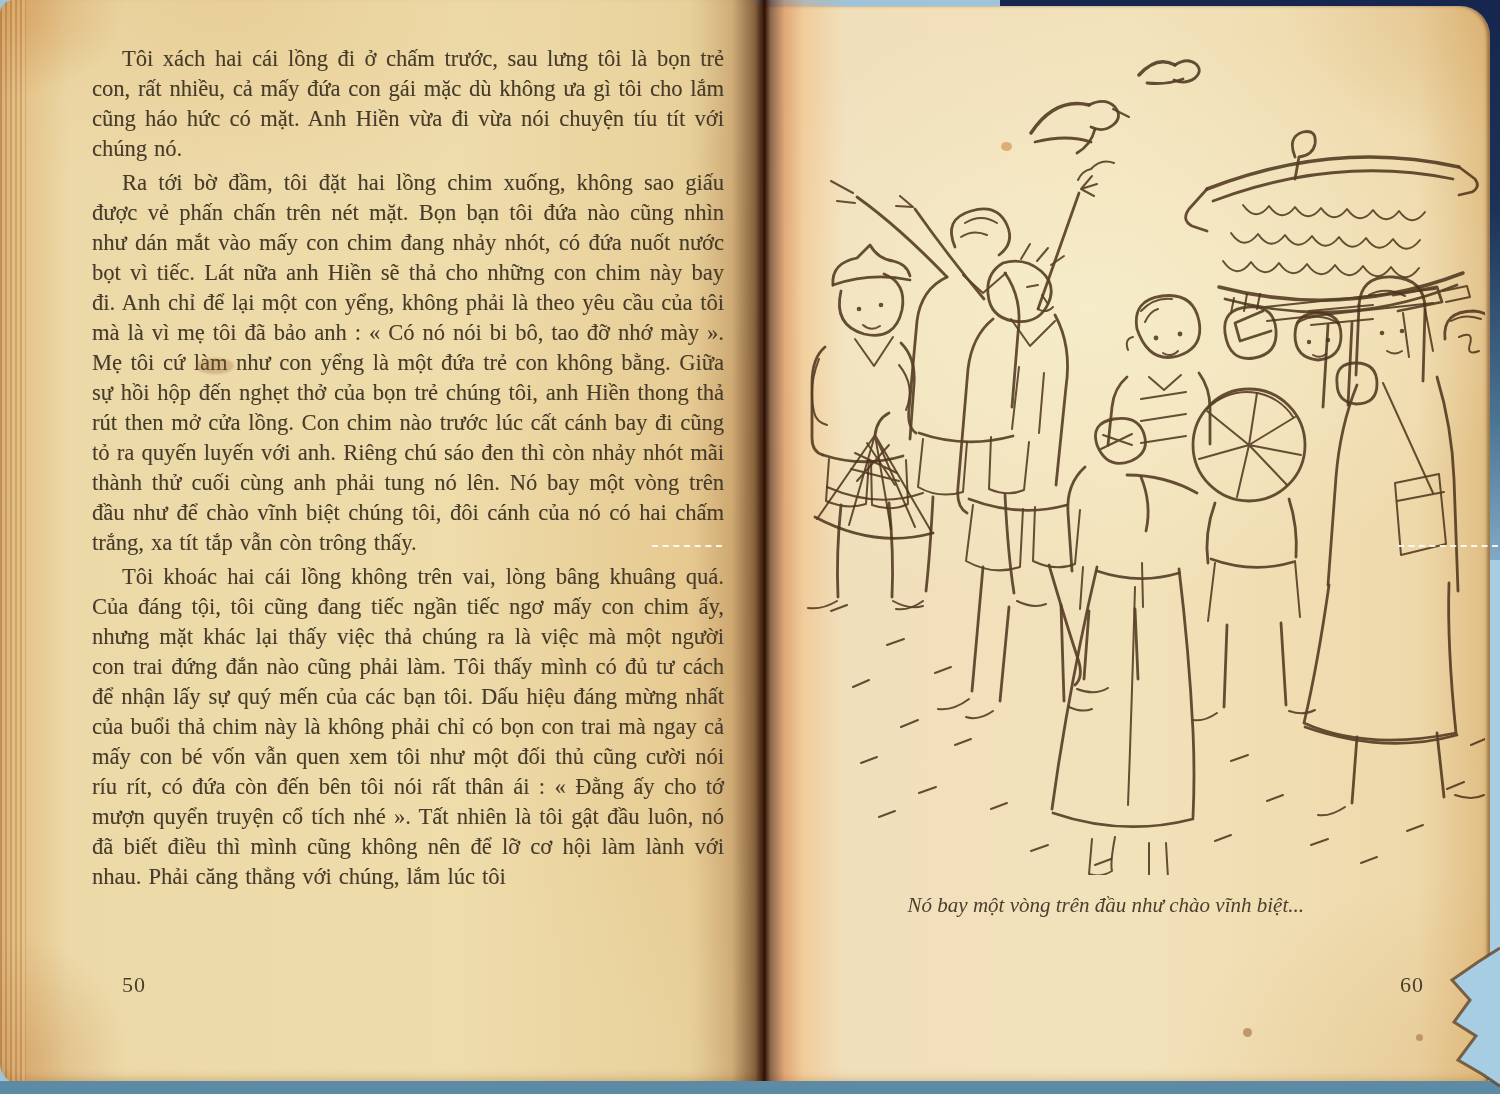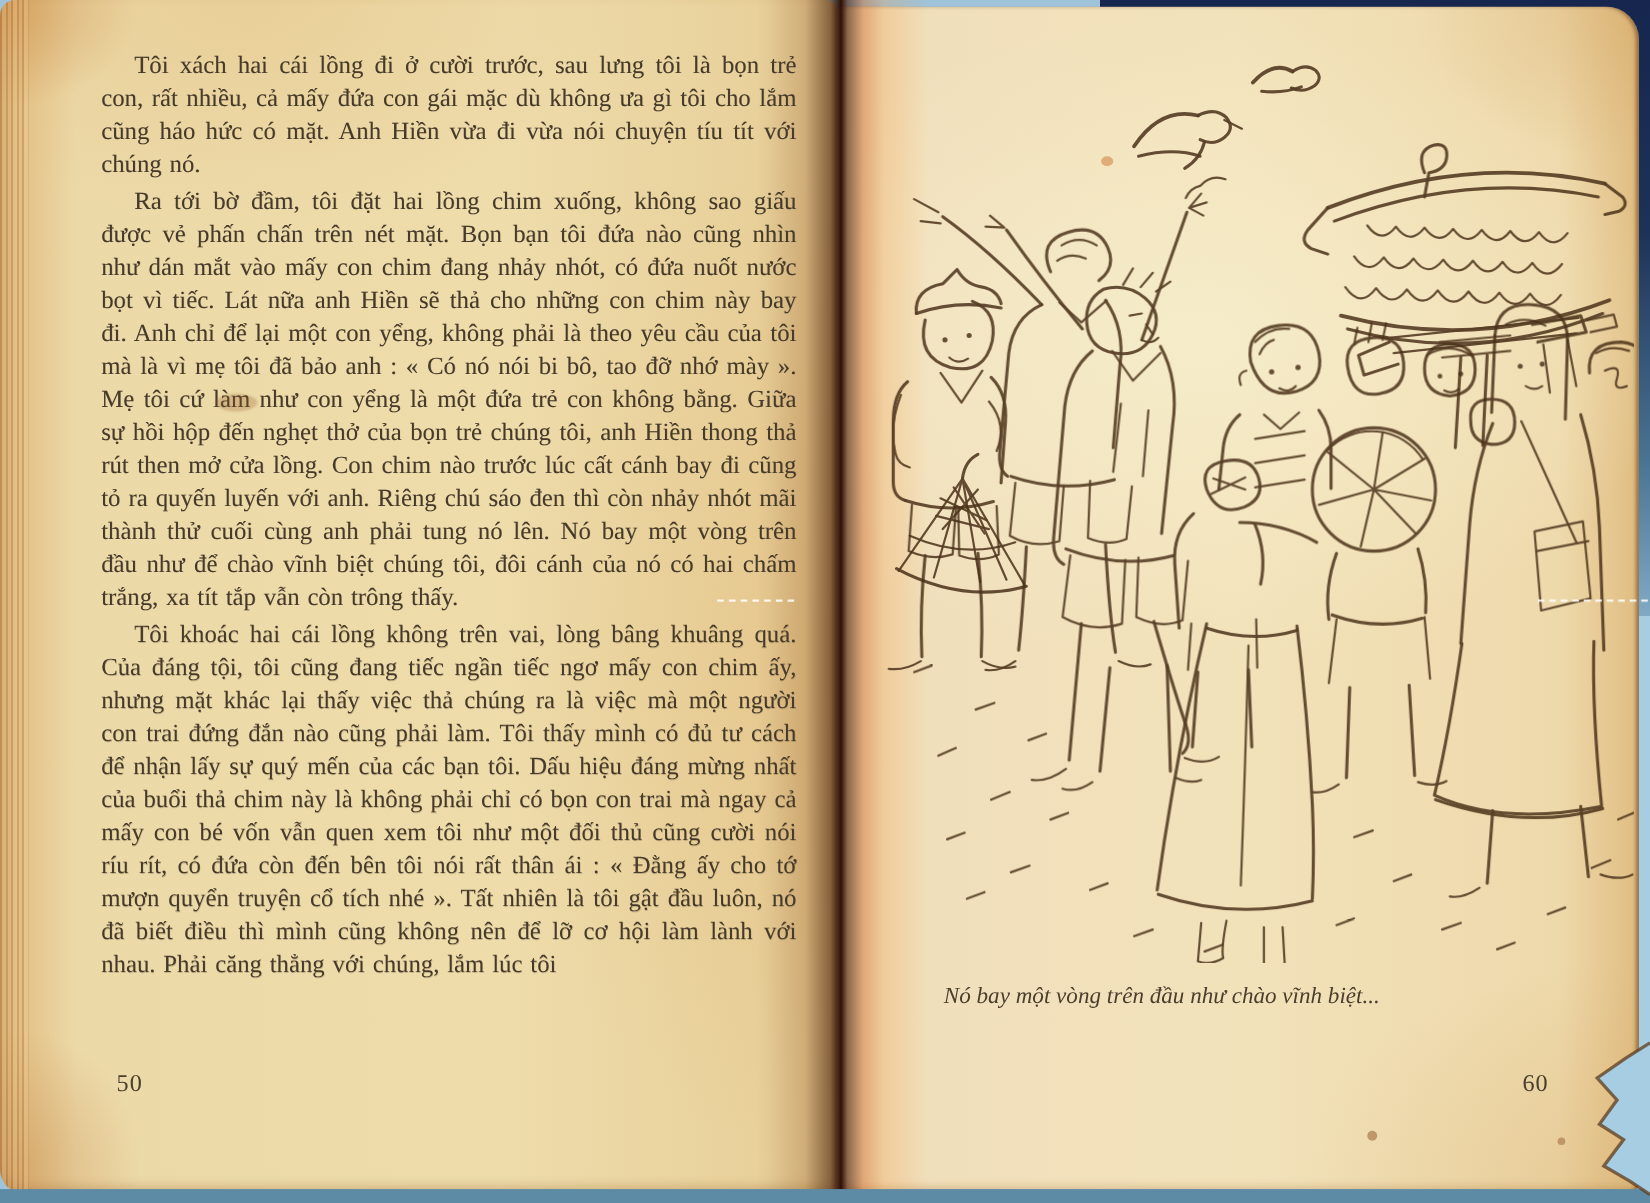--- a/index.html
+++ b/index.html
@@ -46,24 +46,24 @@
     background:linear-gradient(90deg,
       rgba(110,55,20,0) 0%, rgba(110,55,20,.16) 28%, rgba(62,26,8,.55) 43%,
       #2e1004 49%, rgba(80,32,10,.62) 53%, rgba(204,102,36,.45) 62%,
       rgba(242,152,62,.26) 74%, rgba(242,170,90,0) 100%);}
 
   
   .text-block{position:absolute;left:92px;top:44px;width:632px;color:#463b2a;
     font-size:22.5px;line-height:30px;text-align:justify;word-spacing:1.5px;
     text-shadow:.4px .4px 0 rgba(70,55,30,.25);}
   .text-block p{margin:0 0 4px;text-indent:30px;}
-  .page-num{position:absolute;font-size:22px;color:#4a3f2e;letter-spacing:1px;}
+  .page-num{position:absolute;font-size:22px;color:#4a3f2e;letter-spacing:1px;margin-left:16px;}
   .page-num.left{left:106px;top:972px;}
   .page-num.right{left:1384px;top:972px;}
-  .caption{position:absolute;left:858px;top:893px;width:446px;text-align:left;
+  .caption{position:absolute;left:858px;top:893px;width:446px;text-align:right;
     font-style:italic;font-size:21px;color:#4a3e2c;}
 
   
   .watermark{position:absolute;left:450px;top:510px;white-space:nowrap;z-index:30;
     font-family:"DejaVu Serif",serif;font-size:57px;letter-spacing:1px;
     color:rgba(158,165,168,.4);
     -webkit-text-stroke:1.8px rgba(96,104,108,.55);
     text-shadow:0 1px 1px rgba(255,255,255,.55),0 -1px 1px rgba(255,255,255,.35);}
 
   
@@ -103,21 +103,21 @@
   <div class="spine"></div>
 
   <svg class="tear" width="76" height="166" viewBox="0 0 76 166">
     <path d="M76,20 L54,34 L28,52 L46,72 L30,94 L52,108 L34,132 L58,146 L76,158 Z" fill="#a7cde3"></path>
     <path d="M76,20 L54,34 L28,52 L46,72 L30,94 L52,108 L34,132 L58,146 L76,158" fill="none" stroke="#5e3b1c" stroke-width="3" opacity="0.75"></path>
   </svg>
 
   <div class="base-bottom-teal"></div>
 
   <div class="text-block">
-    <p>Tôi xách hai cái lồng đi ở cười trước, sau lưng tôi là bọn trẻ con, rất nhiều, cả mấy đứa con gái mặc dù không ưa gì tôi cho lắm cũng háo hức có mặt. Anh Hiền vừa đi vừa nói chuyện tíu tít với chúng nó.</p>
+    <p>Tôi xách hai cái lồng đi ở chấm trước, sau lưng tôi là bọn trẻ con, rất nhiều, cả mấy đứa con gái mặc dù không ưa gì tôi cho lắm cũng háo hức có mặt. Anh Hiền vừa đi vừa nói chuyện tíu tít với chúng nó.</p>
     <p>Ra tới bờ đầm, tôi đặt hai lồng chim xuống, không sao giấu được vẻ phấn chấn trên nét mặt. Bọn bạn tôi đứa nào cũng nhìn như dán mắt vào mấy con chim đang nhảy nhót, có đứa nuốt nước bọt vì tiếc. Lát nữa anh Hiền sẽ thả cho những con chim này bay đi. Anh chỉ để lại một con yểng, không phải là theo yêu cầu của tôi mà là vì mẹ tôi đã bảo anh : « Có nó nói bi bô, tao đỡ nhớ mày ». Mẹ tôi cứ làm như con yểng là một đứa trẻ con không bằng. Giữa sự hồi hộp đến nghẹt thở của bọn trẻ chúng tôi, anh Hiền thong thả rút then mở cửa lồng. Con chim nào trước lúc cất cánh bay đi cũng tỏ ra quyến luyến với anh. Riêng chú sáo đen thì còn nhảy nhót mãi thành thử cuối cùng anh phải tung nó lên. Nó bay một vòng trên đầu như để chào vĩnh biệt chúng tôi, đôi cánh của nó có hai chấm trắng, xa tít tắp vẫn còn trông thấy.</p>
     <p>Tôi khoác hai cái lồng không trên vai, lòng bâng khuâng quá. Của đáng tội, tôi cũng đang tiếc ngần tiếc ngơ mấy con chim ấy, nhưng mặt khác lại thấy việc thả chúng ra là việc mà một người con trai đứng đắn nào cũng phải làm. Tôi thấy mình có đủ tư cách để nhận lấy sự quý mến của các bạn tôi. Dấu hiệu đáng mừng nhất của buổi thả chim này là không phải chỉ có bọn con trai mà ngay cả mấy con bé vốn vẫn quen xem tôi như một đối thủ cũng cười nói ríu rít, có đứa còn đến bên tôi nói rất thân ái : « Đằng ấy cho tớ mượn quyển truyện cổ tích nhé ». Tất nhiên là tôi gật đầu luôn, nó đã biết điều thì mình cũng không nên để lỡ cơ hội làm lành với nhau. Phải căng thẳng với chúng, lắm lúc tôi</p>
   </div>
   <div class="page-num left">50</div>
   <div class="page-num right">60</div>
   <div class="caption">Nó bay một vòng trên đầu như chào vĩnh biệt...</div>
 
   <svg class="illustration ill" viewBox="0 0 690 830">
     <g>
       <path class="w35" d="M236,88 Q260,52 294,60"></path>

